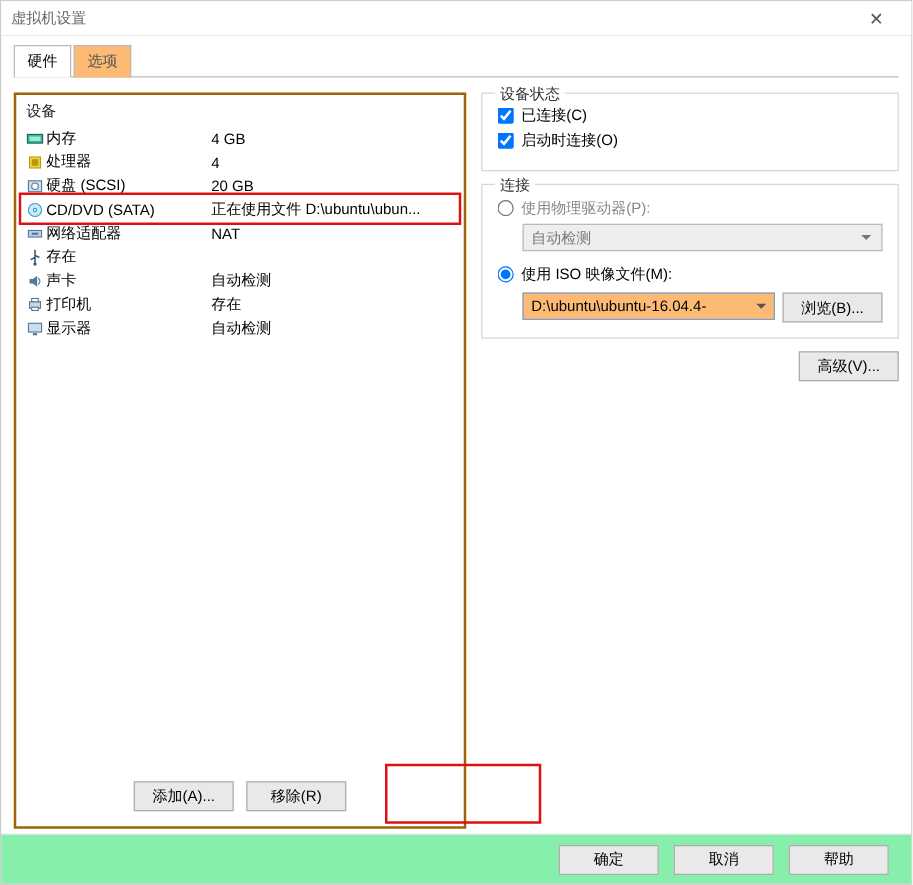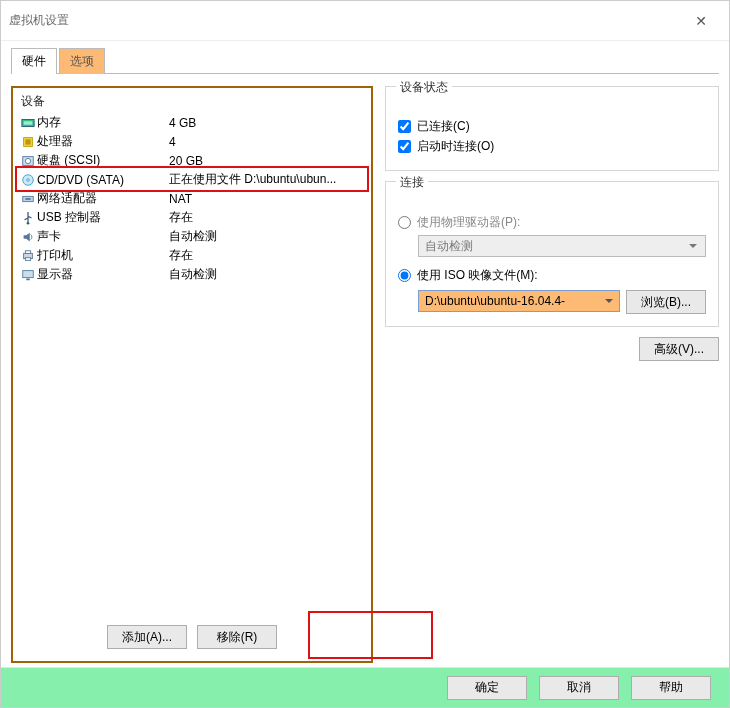--- a/index.html
+++ b/index.html
@@ -1,18 +1,18 @@
 <!DOCTYPE html>
 <html><head>
 <meta charset="utf-8">
 <style>
   * { box-sizing: border-box; font-family: "Microsoft YaHei", "Segoe UI", Tahoma, sans-serif; }
   body { margin: 0; background: #fff; font-size: 12px; color: #000; }
   .window { width: 730px; height: 708px; border: 1px solid #ccc; display: flex; flex-direction: column; background: #fff; }
-  .titlebar { height: 40px; display: flex; align-items: center; padding: 0 8px; background: #fff; border-bottom: 1px solid #eee; }
+  .titlebar { height: 28px; display: flex; align-items: center; padding: 0 8px; background: #fff; border-bottom: 1px solid #eee; }
   .titlebar .title { flex: 1; color: #6a6a6a; font-size: 12px; }
   .titlebar .close { width: 40px; text-align: center; color: #555; font-size: 14px; cursor: pointer; }
   .content { flex: 1; display: flex; flex-direction: column; }
   .tabstrip { height: 26px; display: flex; align-items: flex-end; padding: 0 10px; margin-top: 6px; }
   .tab { padding: 4px 10px; border: 1px solid #bbb; border-bottom: none; background: #fff; margin-right: 2px; position: relative; top: 1px; cursor: default; }
   .tab.inactive { background: #fdba74; color: #555; }
   .tabline { border-bottom: 1px solid #bbb; margin: 0 10px; }
   .body { flex: 1; display: flex; padding: 12px 10px 4px 10px; gap: 12px; }
   .left { width: 362px; border: 2px solid #a16207; display: flex; flex-direction: column; position: relative; }
   .devhead { display: flex; padding: 5px 8px 3px 8px; font-size: 12px; color: #222; }
@@ -22,21 +22,21 @@
   .row { display: flex; align-items: center; padding: 2px 6px; height: 19px; font-size: 12px; cursor: default; }
   .row .ic { width: 18px; display: flex; align-items: center; justify-content: center; }
   .row .nm { width: 132px; white-space: nowrap; overflow: hidden; text-overflow: ellipsis; }
   .row .sm { flex: 1; white-space: nowrap; overflow: hidden; text-overflow: ellipsis; }
   .redbox1 { position: absolute; border: 2px solid #d11; pointer-events: none; }
   .left-buttons { position: absolute; left: 0; right: 0; bottom: 12px; display: flex; gap: 10px; justify-content: center; align-items: center; }
   .btn { height: 24px; padding: 0 14px; background: #e9e9e9; border: 1px solid #adadad; font-size: 12px; cursor: pointer; display: inline-flex; align-items: center; }
   .btn.wide { min-width: 80px; justify-content: center; }
   .redbox-remove { position: absolute; border: 2px solid #d11; pointer-events: none; left: 295px; bottom: 2px; width: 125px; height: 48px; }
   .right { flex: 1; display: flex; flex-direction: column; gap: 10px; }
-  .group { border: 1px solid #d6d6d6; padding: 28px 12px 12px 12px; position: relative; }
+  .group { border: 1px solid #d6d6d6; padding: 6px 12px 12px 12px; position: relative; }
   .group .legend { position: absolute; top: -8px; left: 10px; background: #fff; padding: 0 4px; font-size: 12px; color: #333; }
   .chk { display: flex; align-items: center; gap: 6px; margin: 3px 0; }
   .chk input { margin: 0; }
   .radio { display: flex; align-items: center; gap: 6px; margin: 4px 0; }
   .radio input { margin: 0; }
   .selectish { flex: 1; height: 22px; background: #eee; border: 1px solid #bbb; padding: 0 6px; display: flex; align-items: center; color: #7a7a7a; margin-left: 20px; margin-top: 4px; position: relative; }
   .selectish::after { content: ""; position: absolute; right: 8px; top: 50%; margin-top: -2px; border: 4px solid transparent; border-top-color: #777; }
   .file-row { display: flex; gap: 6px; margin-left: 20px; margin-top: 6px; }
   .file-input { flex: 1; height: 22px; border: 1px solid #7a9fd0; background: #fdba74; padding: 0 6px; display: flex; align-items: center; position: relative; white-space: nowrap; overflow: hidden; }
   .file-input::after { content: ""; position: absolute; right: 6px; top: 50%; margin-top: -2px; border: 4px solid transparent; border-top-color: #555; }
@@ -120,21 +120,20 @@
             <span class="nm">网络适配器</span>
             <span class="sm">NAT</span>
           </div>
           <div class="row">
             <span class="ic">
                 <svg viewBox="0 0 16 16">
                   <path d="M8 1v12M8 6l4 2M8 8l-4 2" stroke="#357" fill="none" stroke-width="1.4"></path>
                   <circle cx="8" cy="14" r="1.5" fill="#357"></circle>
                 </svg>
               </span>
-            <span class="nm">USB 控制器</span>
             <span class="sm">存在</span>
           </div>
           <div class="row">
             <span class="ic">
                 <svg viewBox="0 0 16 16">
                   <path d="M3 6h3l4-3v10l-4-3H3z" fill="#579"></path>
                   <path d="M11 5c2 2 2 4 0 6" stroke="#579" fill="none"></path>
                 </svg>
               </span>
             <span class="nm">声卡</span>

